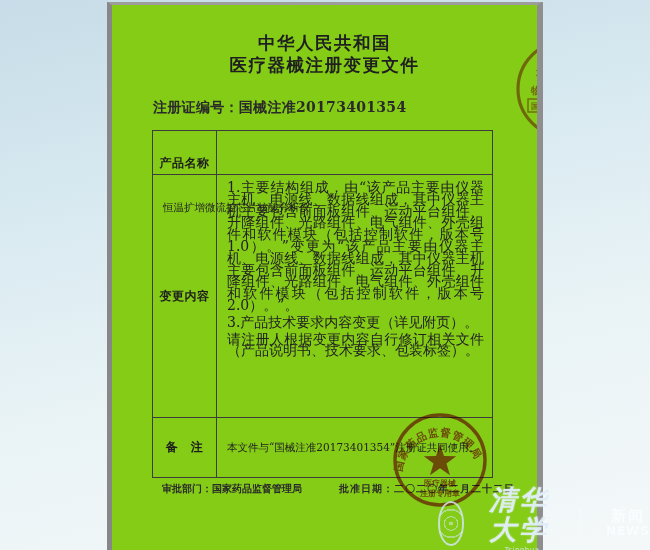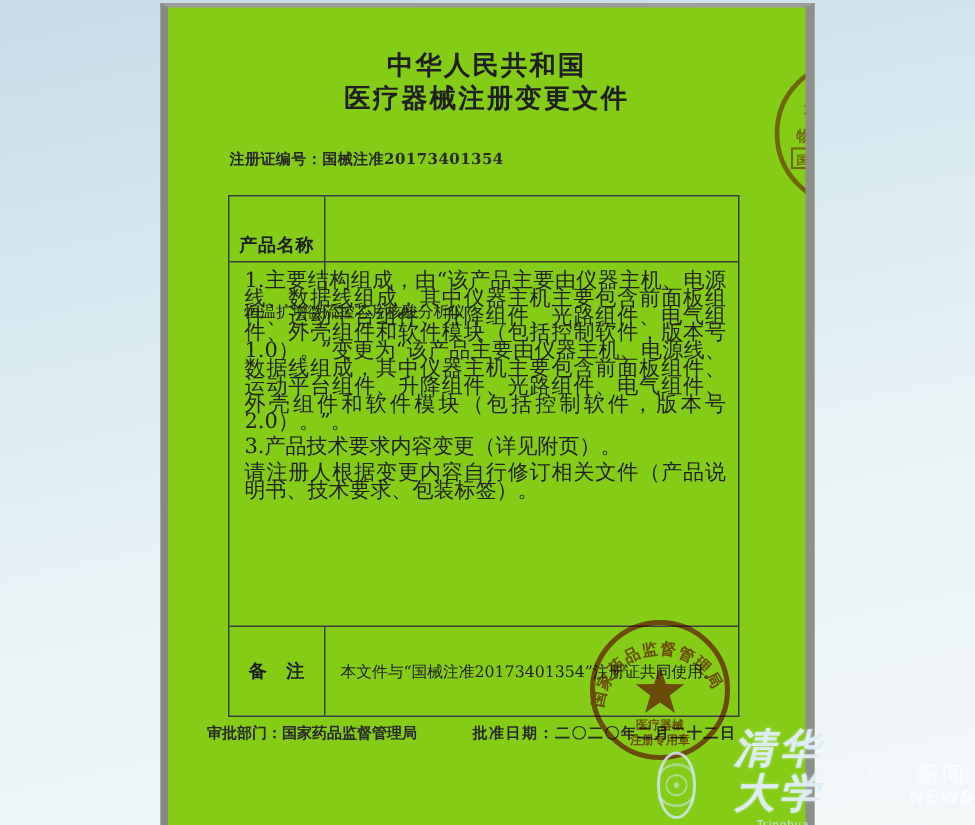--- a/index.html
+++ b/index.html
@@ -13,42 +13,42 @@
   .page{
     position:absolute;left:107px;top:2px;width:436px;height:548px;
     box-sizing:border-box;background:#84cc16;
     border-left:5px solid #878787;border-right:6px solid #8e8e8e;border-top:3px solid #9d9d9d;
     overflow:hidden;
     text-decoration:underline;
   }
   .title{position:absolute;left:0;width:100%;text-align:center;font-weight:bold;color:#1f1f1f;font-size:17.5px;letter-spacing:1.5px;}
   .title-1{top:26px;}
   .title-2{top:48px;}
-  .regno{position:absolute;left:41px;top:94px;font-size:10px;font-weight:600;color:#2a2a2a;letter-spacing:.3px;}
+  .regno{position:absolute;left:41px;top:94px;font-size:14px;font-weight:600;color:#2a2a2a;letter-spacing:.3px;}
   
   .doc-table{
     position:absolute;left:40px;top:125px;width:341px;height:348px;
     box-sizing:border-box;border:1px solid #3c3c3c;
   }
   .t-row{display:flex;box-sizing:border-box;border-bottom:1px solid #3c3c3c;}
   .t-row:last-child{border-bottom:none;text-align:right;}
   .t-label{
     width:64px;flex:0 0 64px;box-sizing:border-box;border-right:1px solid #3c3c3c;
     display:flex;align-items:center;justify-content:center;
     font-weight:bold;font-size:12px;color:#1d1d1d;letter-spacing:.5px;
   }
   .t-content{flex:1;box-sizing:border-box;padding:6px 8px 6px 10px;color:#222;}
   .row-1{height:44px;flex-direction:column;}
   .row-2{height:243px;}
   .row-3{height:59px;}
   .row-1 .t-content,.row-3 .t-content{display:flex;align-items:center;font-size:10.5px;}
   .row-2 .t-content{font-size:14px;line-height:11.8px;overflow:hidden;}
   .row-2 .t-content p{margin:5px 0;text-align:justify;}
   .row-2 .t-content p:first-child{margin-top:1px;}
-  .footer-line{position:absolute;top:477px;left:26px;width:380px;font-size:10px;font-weight:600;color:#2a2a2a;}
+  .footer-line{position:absolute;top:477px;left:50px;width:380px;font-size:10px;font-weight:600;color:#2a2a2a;}
   .f-date{position:absolute;left:177px;top:0;letter-spacing:1px;}
   
   .stamp-big{position:absolute;left:278px;top:405px;width:100px;height:102px;opacity:.82;mix-blend-mode:multiply;z-index:6;}
   .stamp-top{position:absolute;left:392px;top:34px;width:110px;height:104px;opacity:.72;mix-blend-mode:multiply;z-index:6;}
   
   .watermark{
     position:absolute;left:438px;top:497px;height:52px;z-index:9;
     display:flex;align-items:center;gap:25px;
     font-family:"DejaVu Sans","Liberation Sans",sans-serif;
   }
@@ -85,20 +85,21 @@
     <div class="regno">注册证编号：国械注准20173401354</div>
 
     <div class="doc-table">
 
       <div class="t-row row-1">
         <div class="t-label">产品名称</div>
         <div class="t-content">恒温扩增微流控芯片核酸分析仪</div>
       </div>
 
       <div class="t-row row-2">
+        <div class="t-label">变更内容</div>
         <div class="t-content">
           <p>1.主要结构组成，由“该产品主要由仪器主机、电源线、数据线组成，其中仪器主机主要包含前面板组件、运动平台组件、升降组件、光路组件、电气组件、外壳组件和软件模块（包括控制软件，版本号1.0）。”变更为“该产品主要由仪器主机、电源线、数据线组成，其中仪器主机主要包含前面板组件、运动平台组件、升降组件、光路组件、电气组件、外壳组件和软件模块（包括控制软件，版本号2.0）。”。</p>
           <p>3.产品技术要求内容变更（详见附页）。</p>
           <p>请注册人根据变更内容自行修订相关文件（产品说明书、技术要求、包装标签）。</p>
         </div>
       </div>
 
       <div class="t-row row-3">
         <div class="t-label">备　注</div>
         <div class="t-content">本文件与“国械注准20173401354”注册证共同使用。</div>

